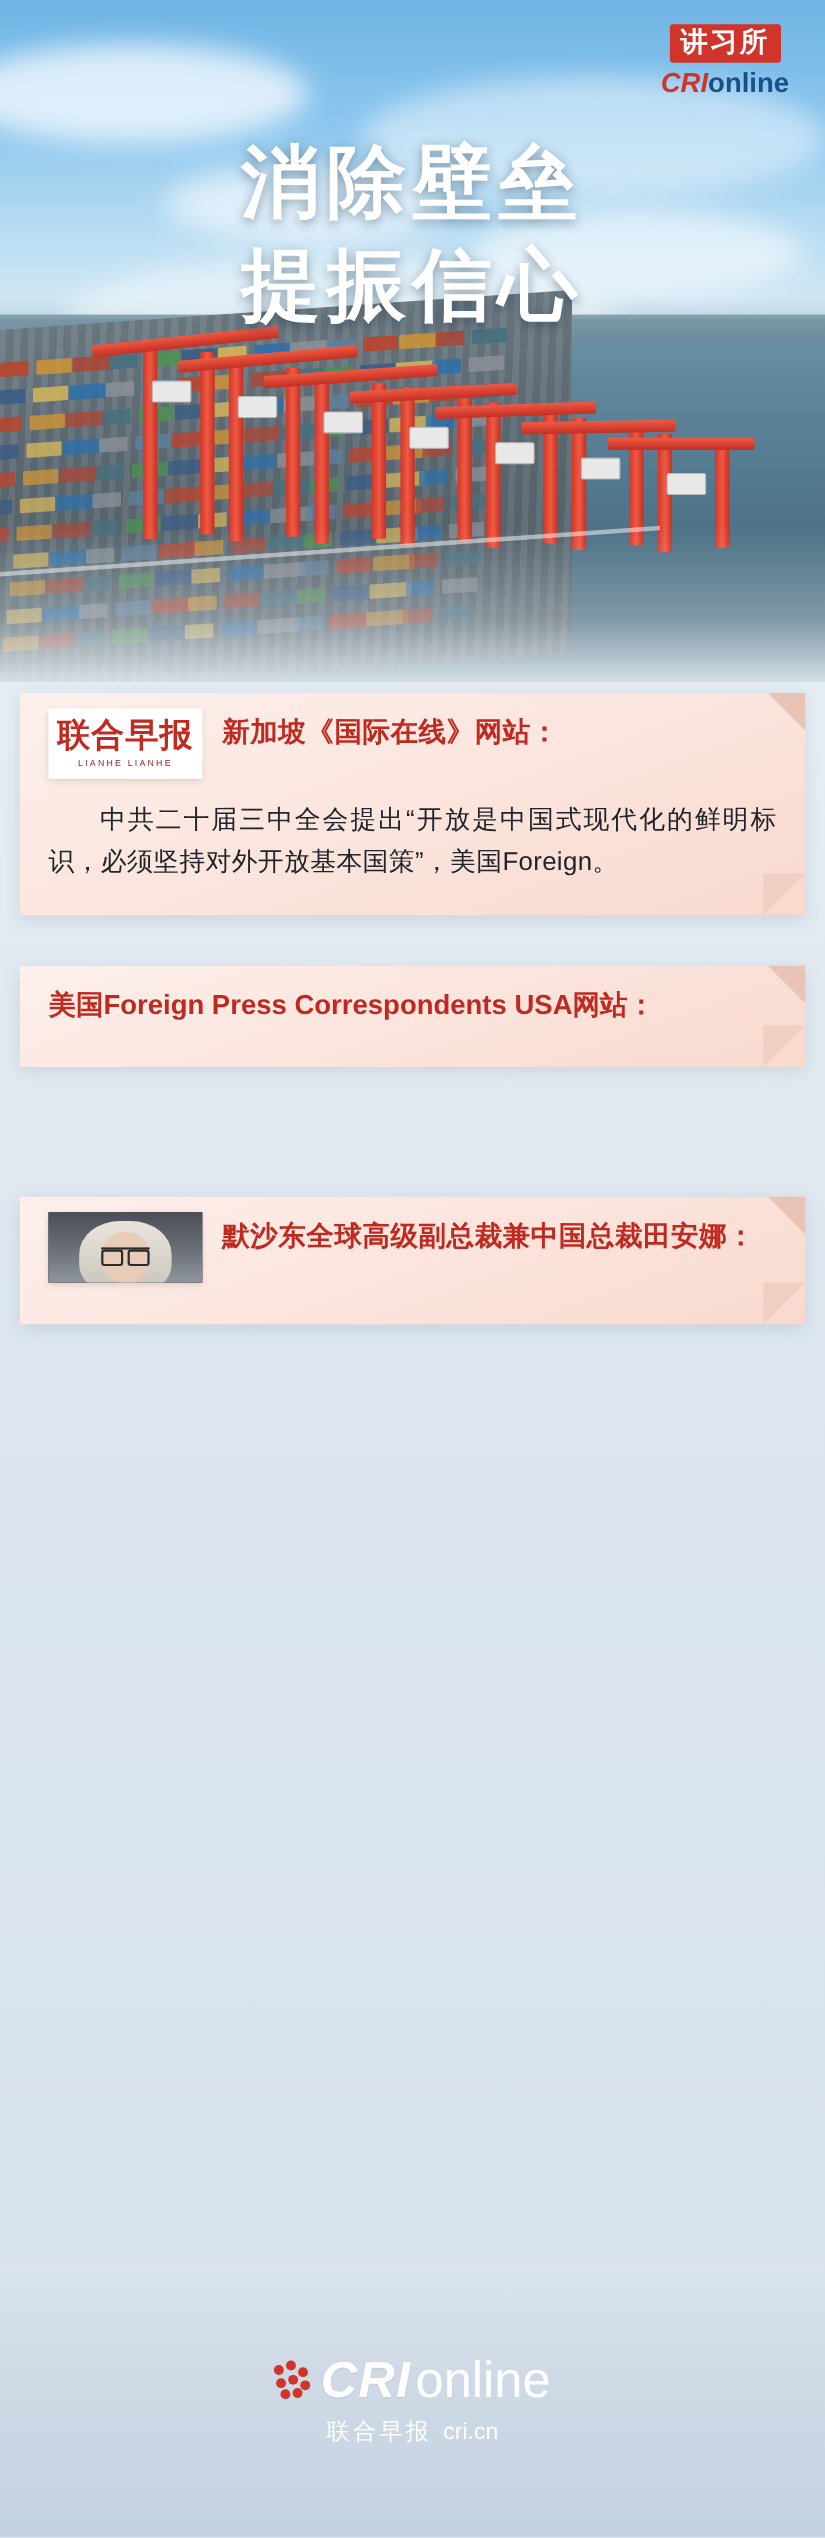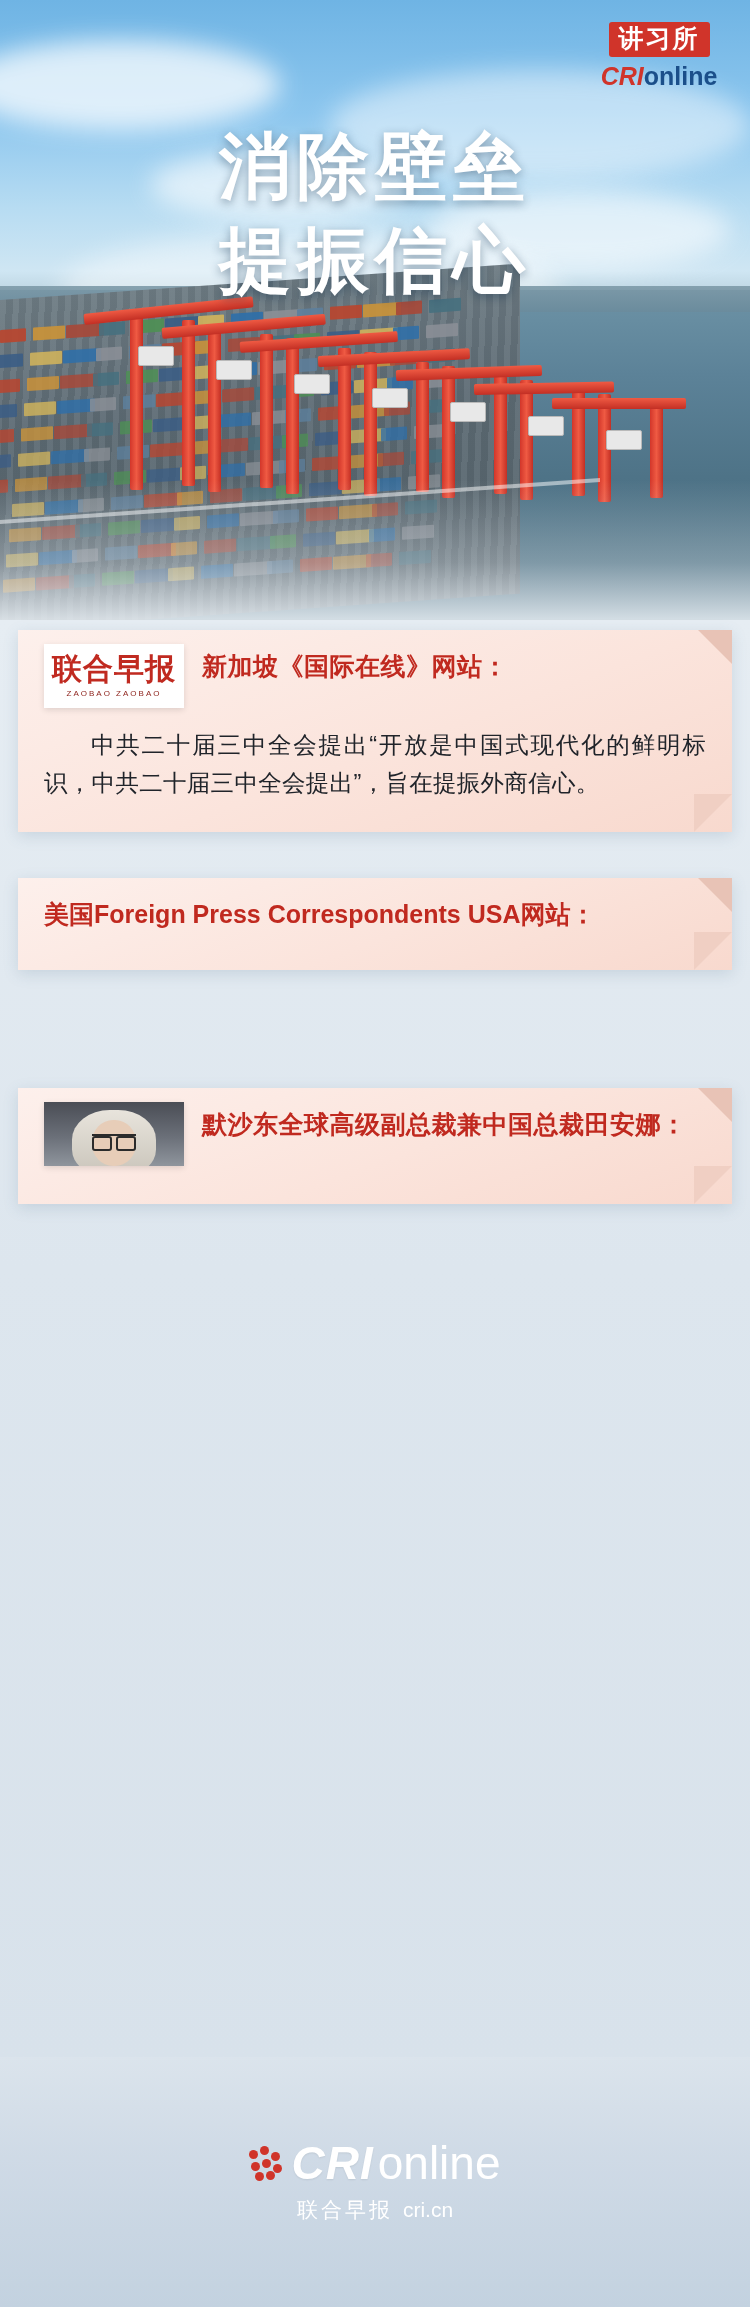--- a/index.html
+++ b/index.html
@@ -534,25 +534,25 @@
   </div>
 
   <div class="cards">
 
     <div class="card" style="margin-top:10px;">
       <div class="fold-tr"></div>
       <div class="card-inner">
         <div class="card-head">
           <div class="badge badge-zaobao">
             <div class="zb-cn">联合早报</div>
-            <div class="zb-en">ZAOBAO ZAOBAO</div>
+            <div class="zb-en">LIANHE LIANHE</div>
           </div>
           <div class="card-title">新加坡《国际在线》网站：</div>
         </div>
-        <div class="card-body">中共二十届三中全会提出“开放是中国式现代化的鲜明标识，中共二十届三中全会提出”，旨在提振外商信心。</div>
+        <div class="card-body">中共二十届三中全会提出“开放是中国式现代化的鲜明标识，必须坚持对外开放基本国策”，美国Foreign。</div>
       </div>
       <div class="fold-br"></div>
     </div>
 
     <div class="card" style="margin-top:46px;">
       <div class="fold-tr"></div>
       <div class="card-inner">
         <div class="card-head">
           <div class="card-title latin">美国Foreign Press Correspondents USA网站：</div>
         </div>

